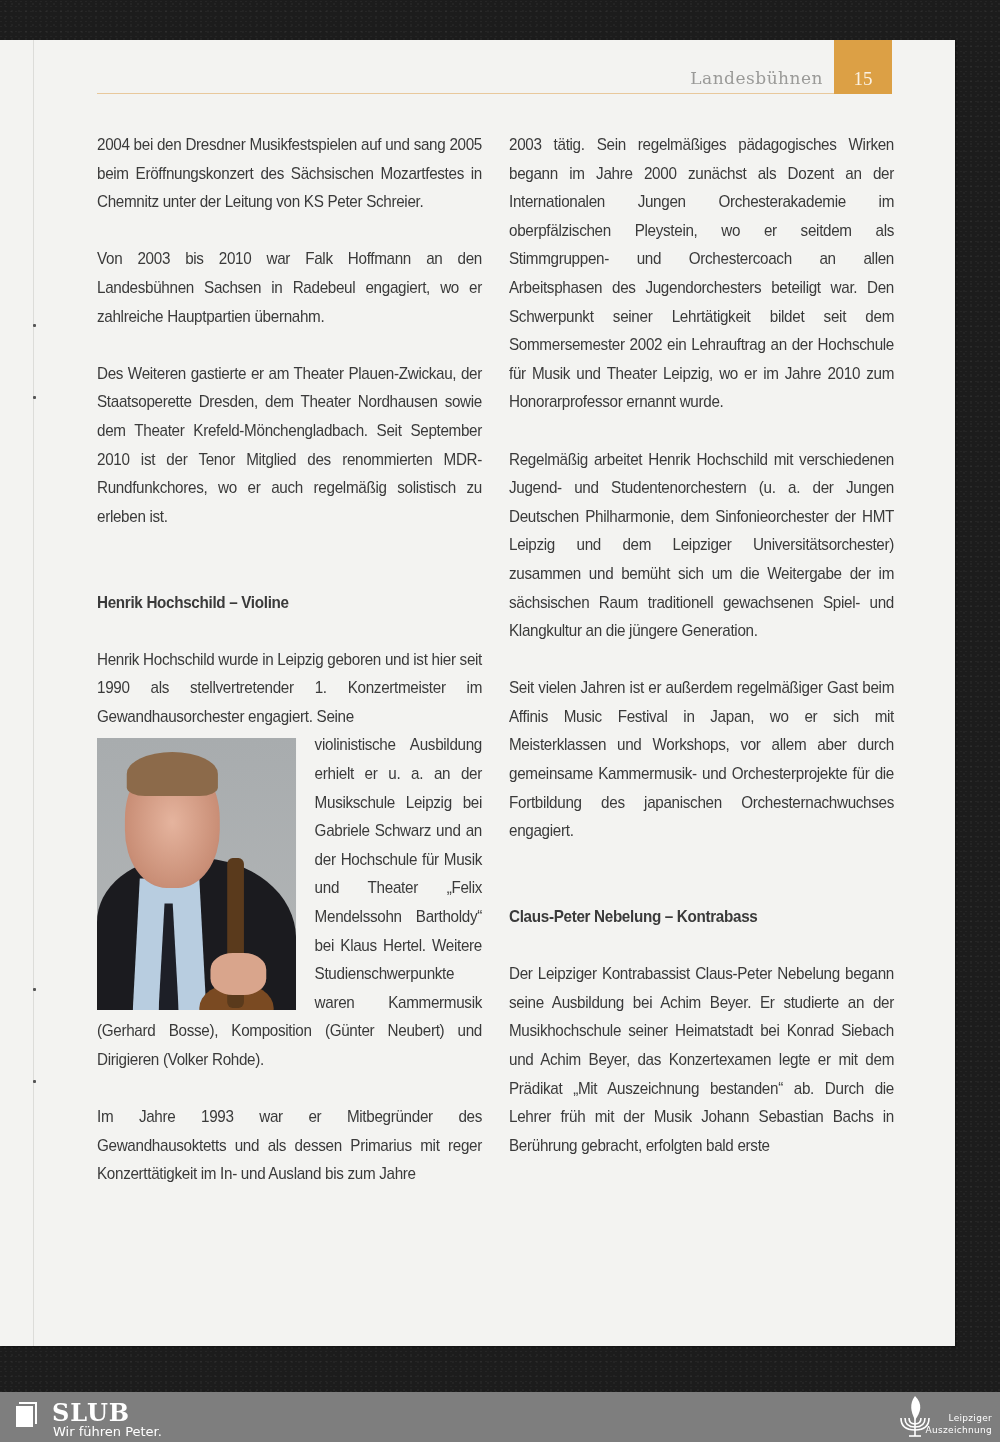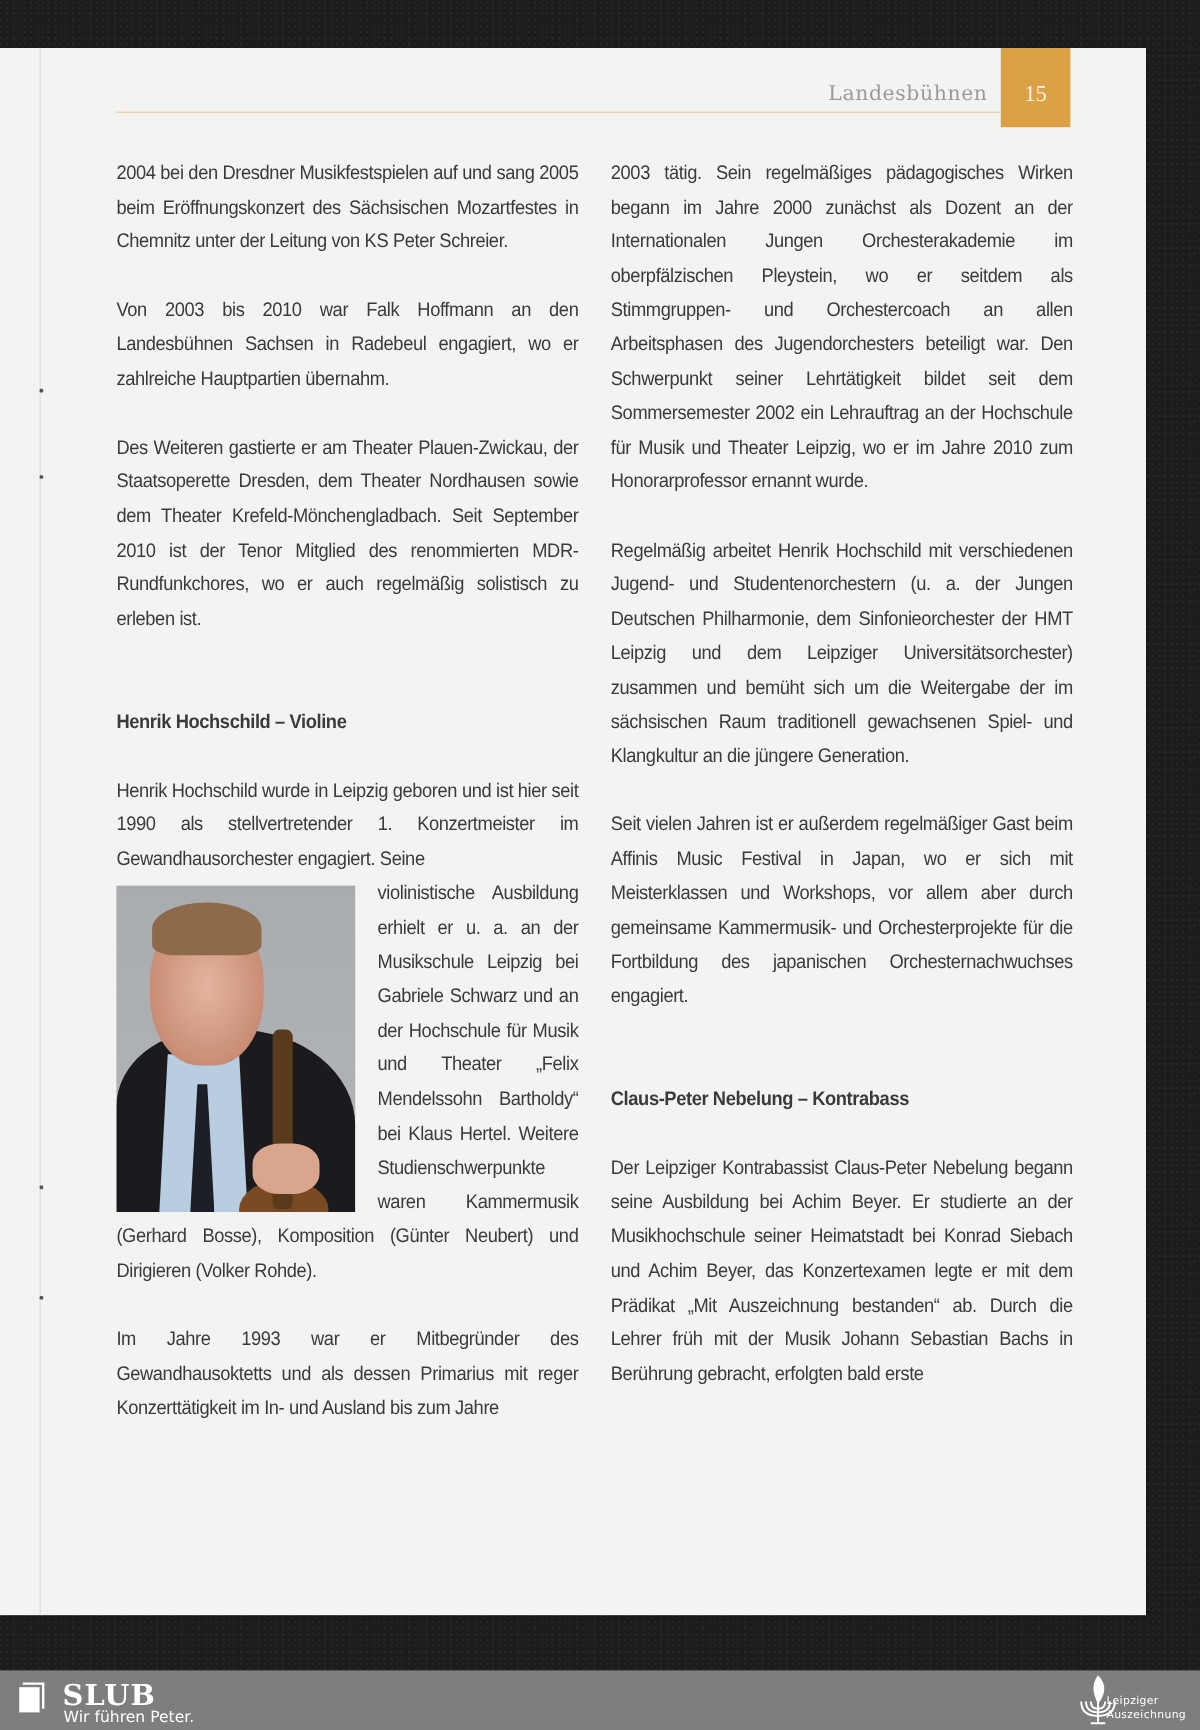--- a/index.html
+++ b/index.html
@@ -25,21 +25,21 @@
     .header-rule {
       position: absolute; left: 97px; top: 53px; width: 739px; height: 1px;
       background: #e8c89c;
     }
     .running-head {
       position: absolute; right: 132px; top: 28px;
       font-family: "DejaVu Serif", "Liberation Serif", serif;
       font-size: 17px; color: #9a9a98; letter-spacing: 0.5px;
     }
     .page-box {
-      position: absolute; left: 834px; top: 0; width: 58px; height: 66px;
+      position: absolute; left: 834px; top: 0; width: 58px; height: 54px;
       background: #dca045;
       color: #fbf2e4; font-family: "Liberation Serif", serif;
       font-size: 19px; text-align: center; line-height: 78px;
     }
     .col {
       position: absolute; width: 386px;
       font-family: "Liberation Sans", sans-serif;
       font-size: 16.4px; line-height: 28.6px; color: #3a3a3a;
       letter-spacing: -0.35px;
       transform: scaleX(0.93); transform-origin: left top;
@@ -99,21 +99,21 @@
       position: absolute; left: 52px; top: 6px; color: #fff;
       font-family: "DejaVu Serif", serif; font-weight: bold; font-size: 24px; letter-spacing: 1px;
     }
     .slub-tag {
       position: absolute; left: 53px; top: 32px; color: #fff;
       font-family: "DejaVu Sans", sans-serif; font-size: 13px;
     }
     .choir-logo { position: absolute; left: 895px; top: 2px; width: 40px; height: 46px; }
     .choir-text {
       position: absolute; left: 922px; top: 20px; color: #fff;
-      font-family: "DejaVu Sans", sans-serif; font-size: 9px; width: 70px;
+      font-family: "DejaVu Sans", sans-serif; font-size: 9px; text-align: right; width: 70px;
       line-height: 12px; letter-spacing: 0.3px;
     }
   </style>
 </head>
 <body>
 
 <div class="paper">
   <div class="fold"></div>
   <div class="staple" style="top:284px"></div>
   <div class="staple" style="top:356px"></div>

